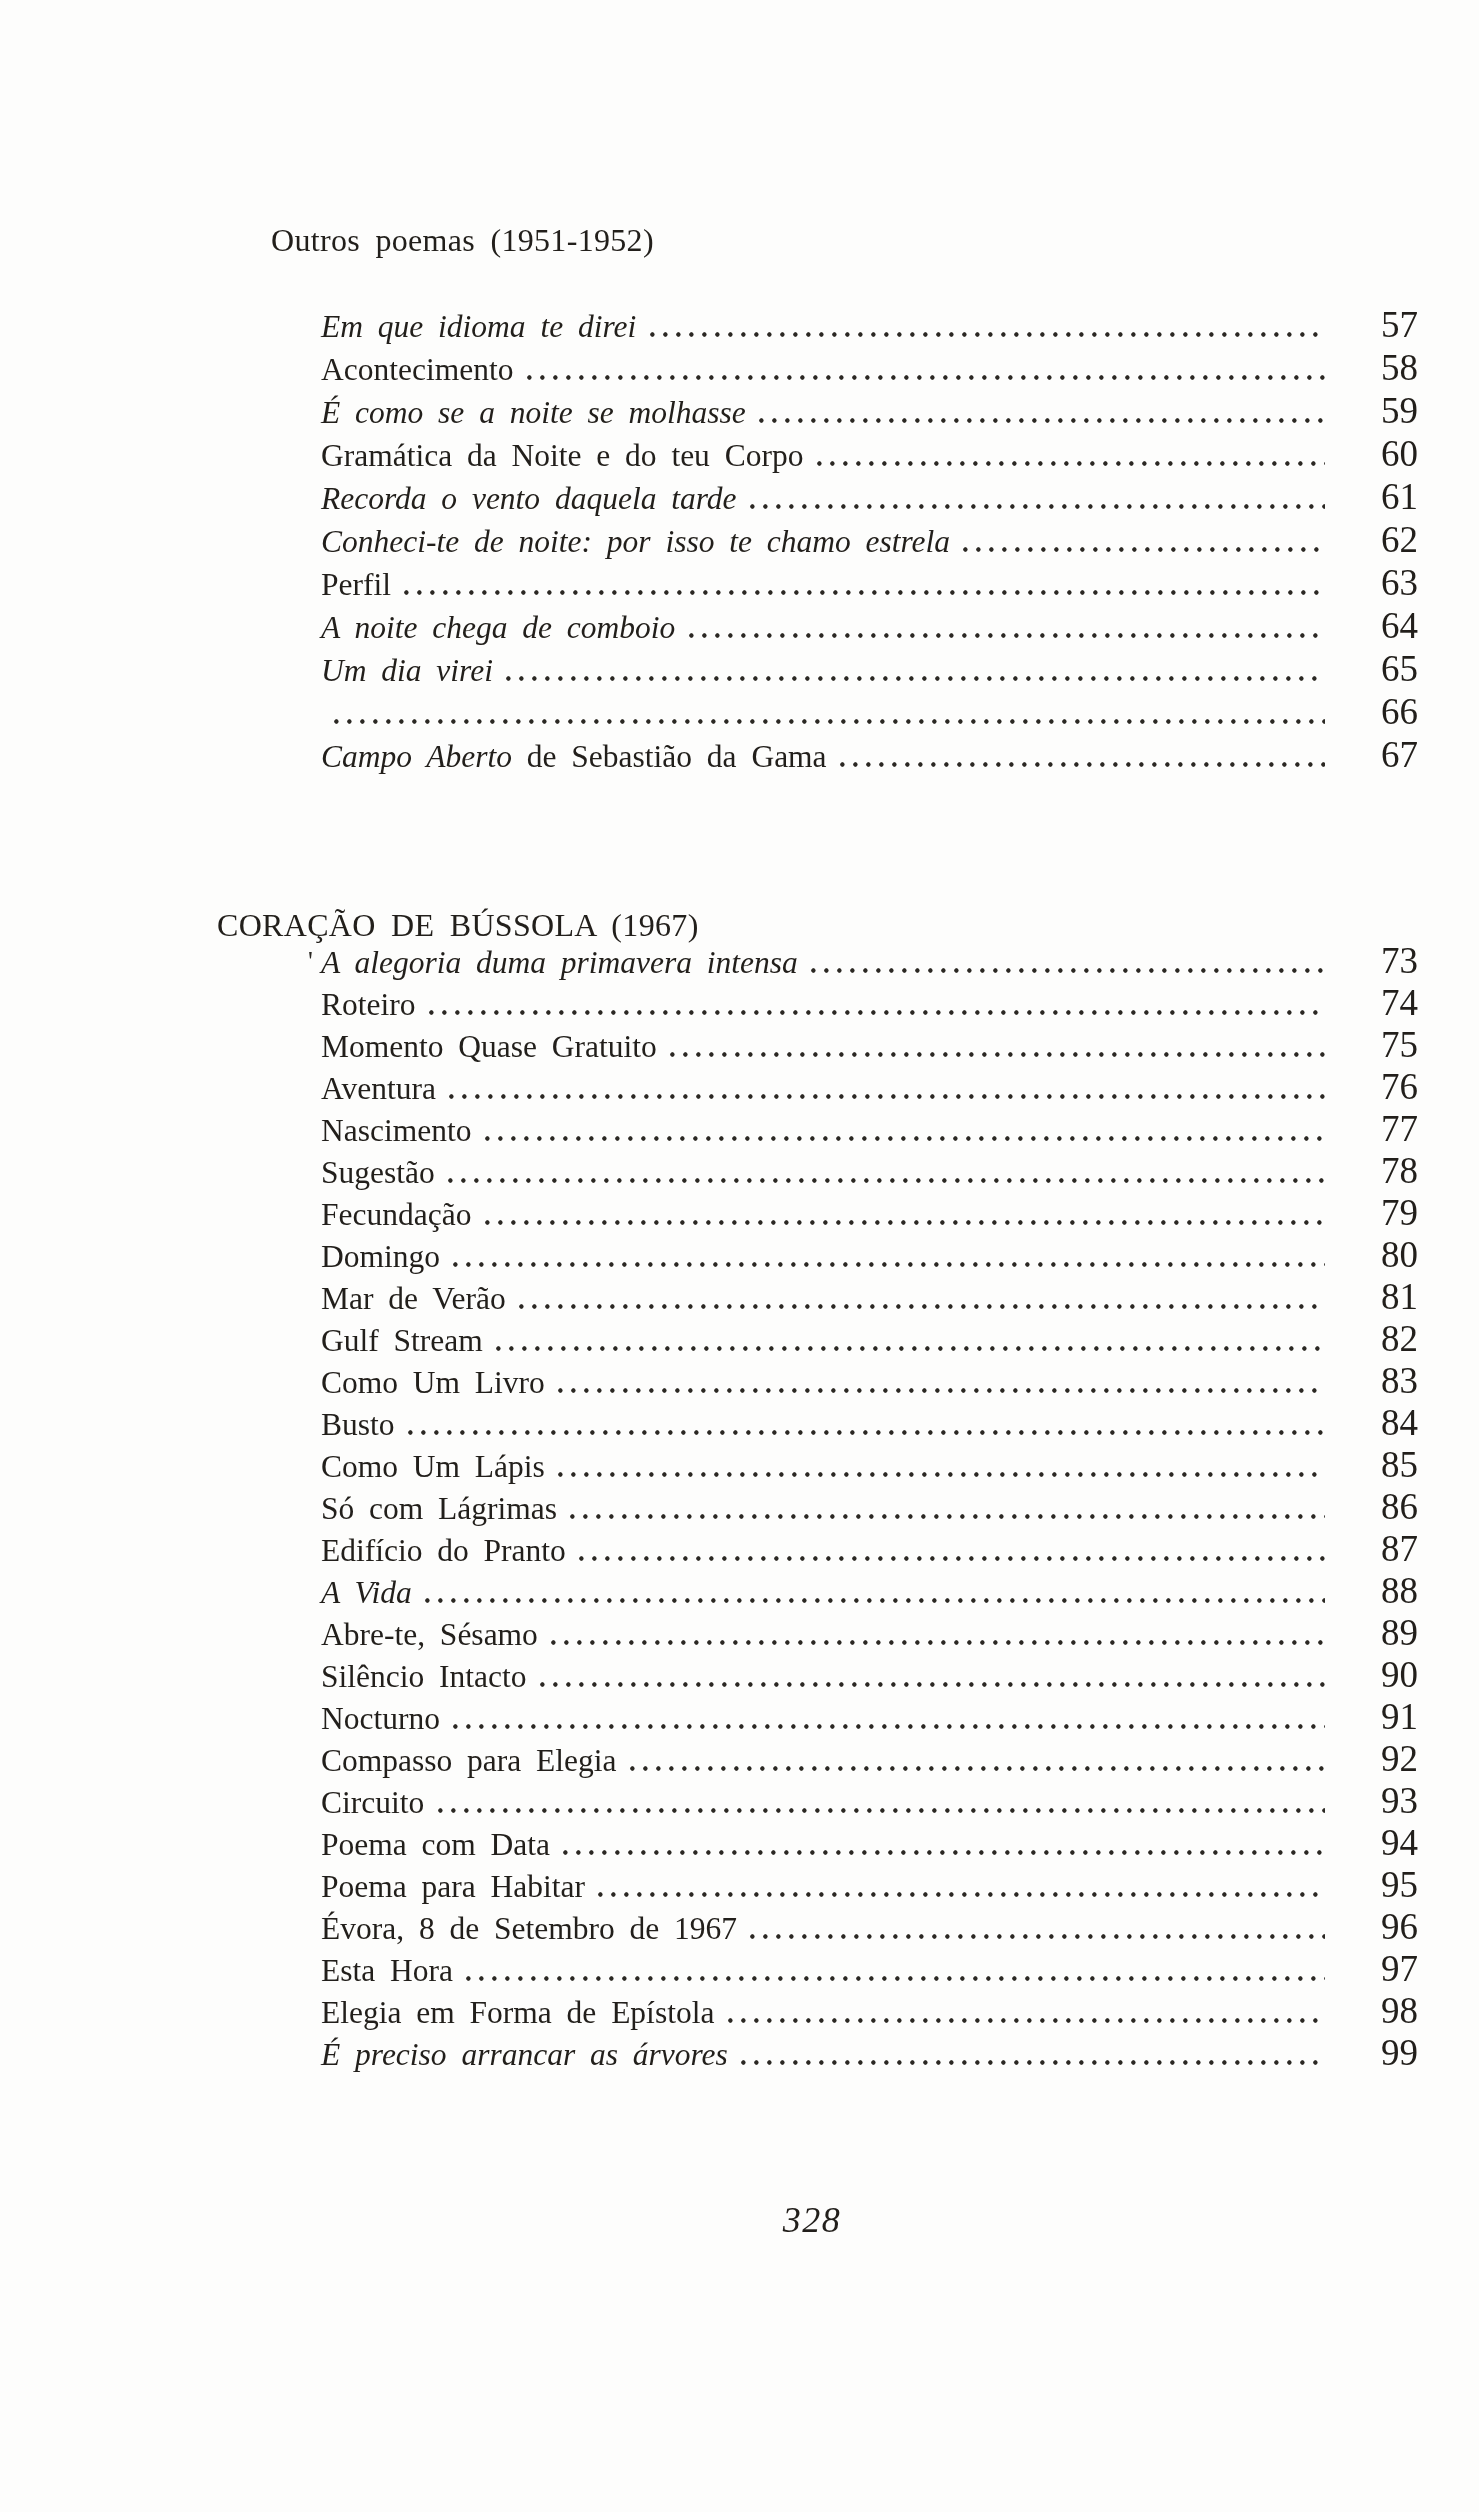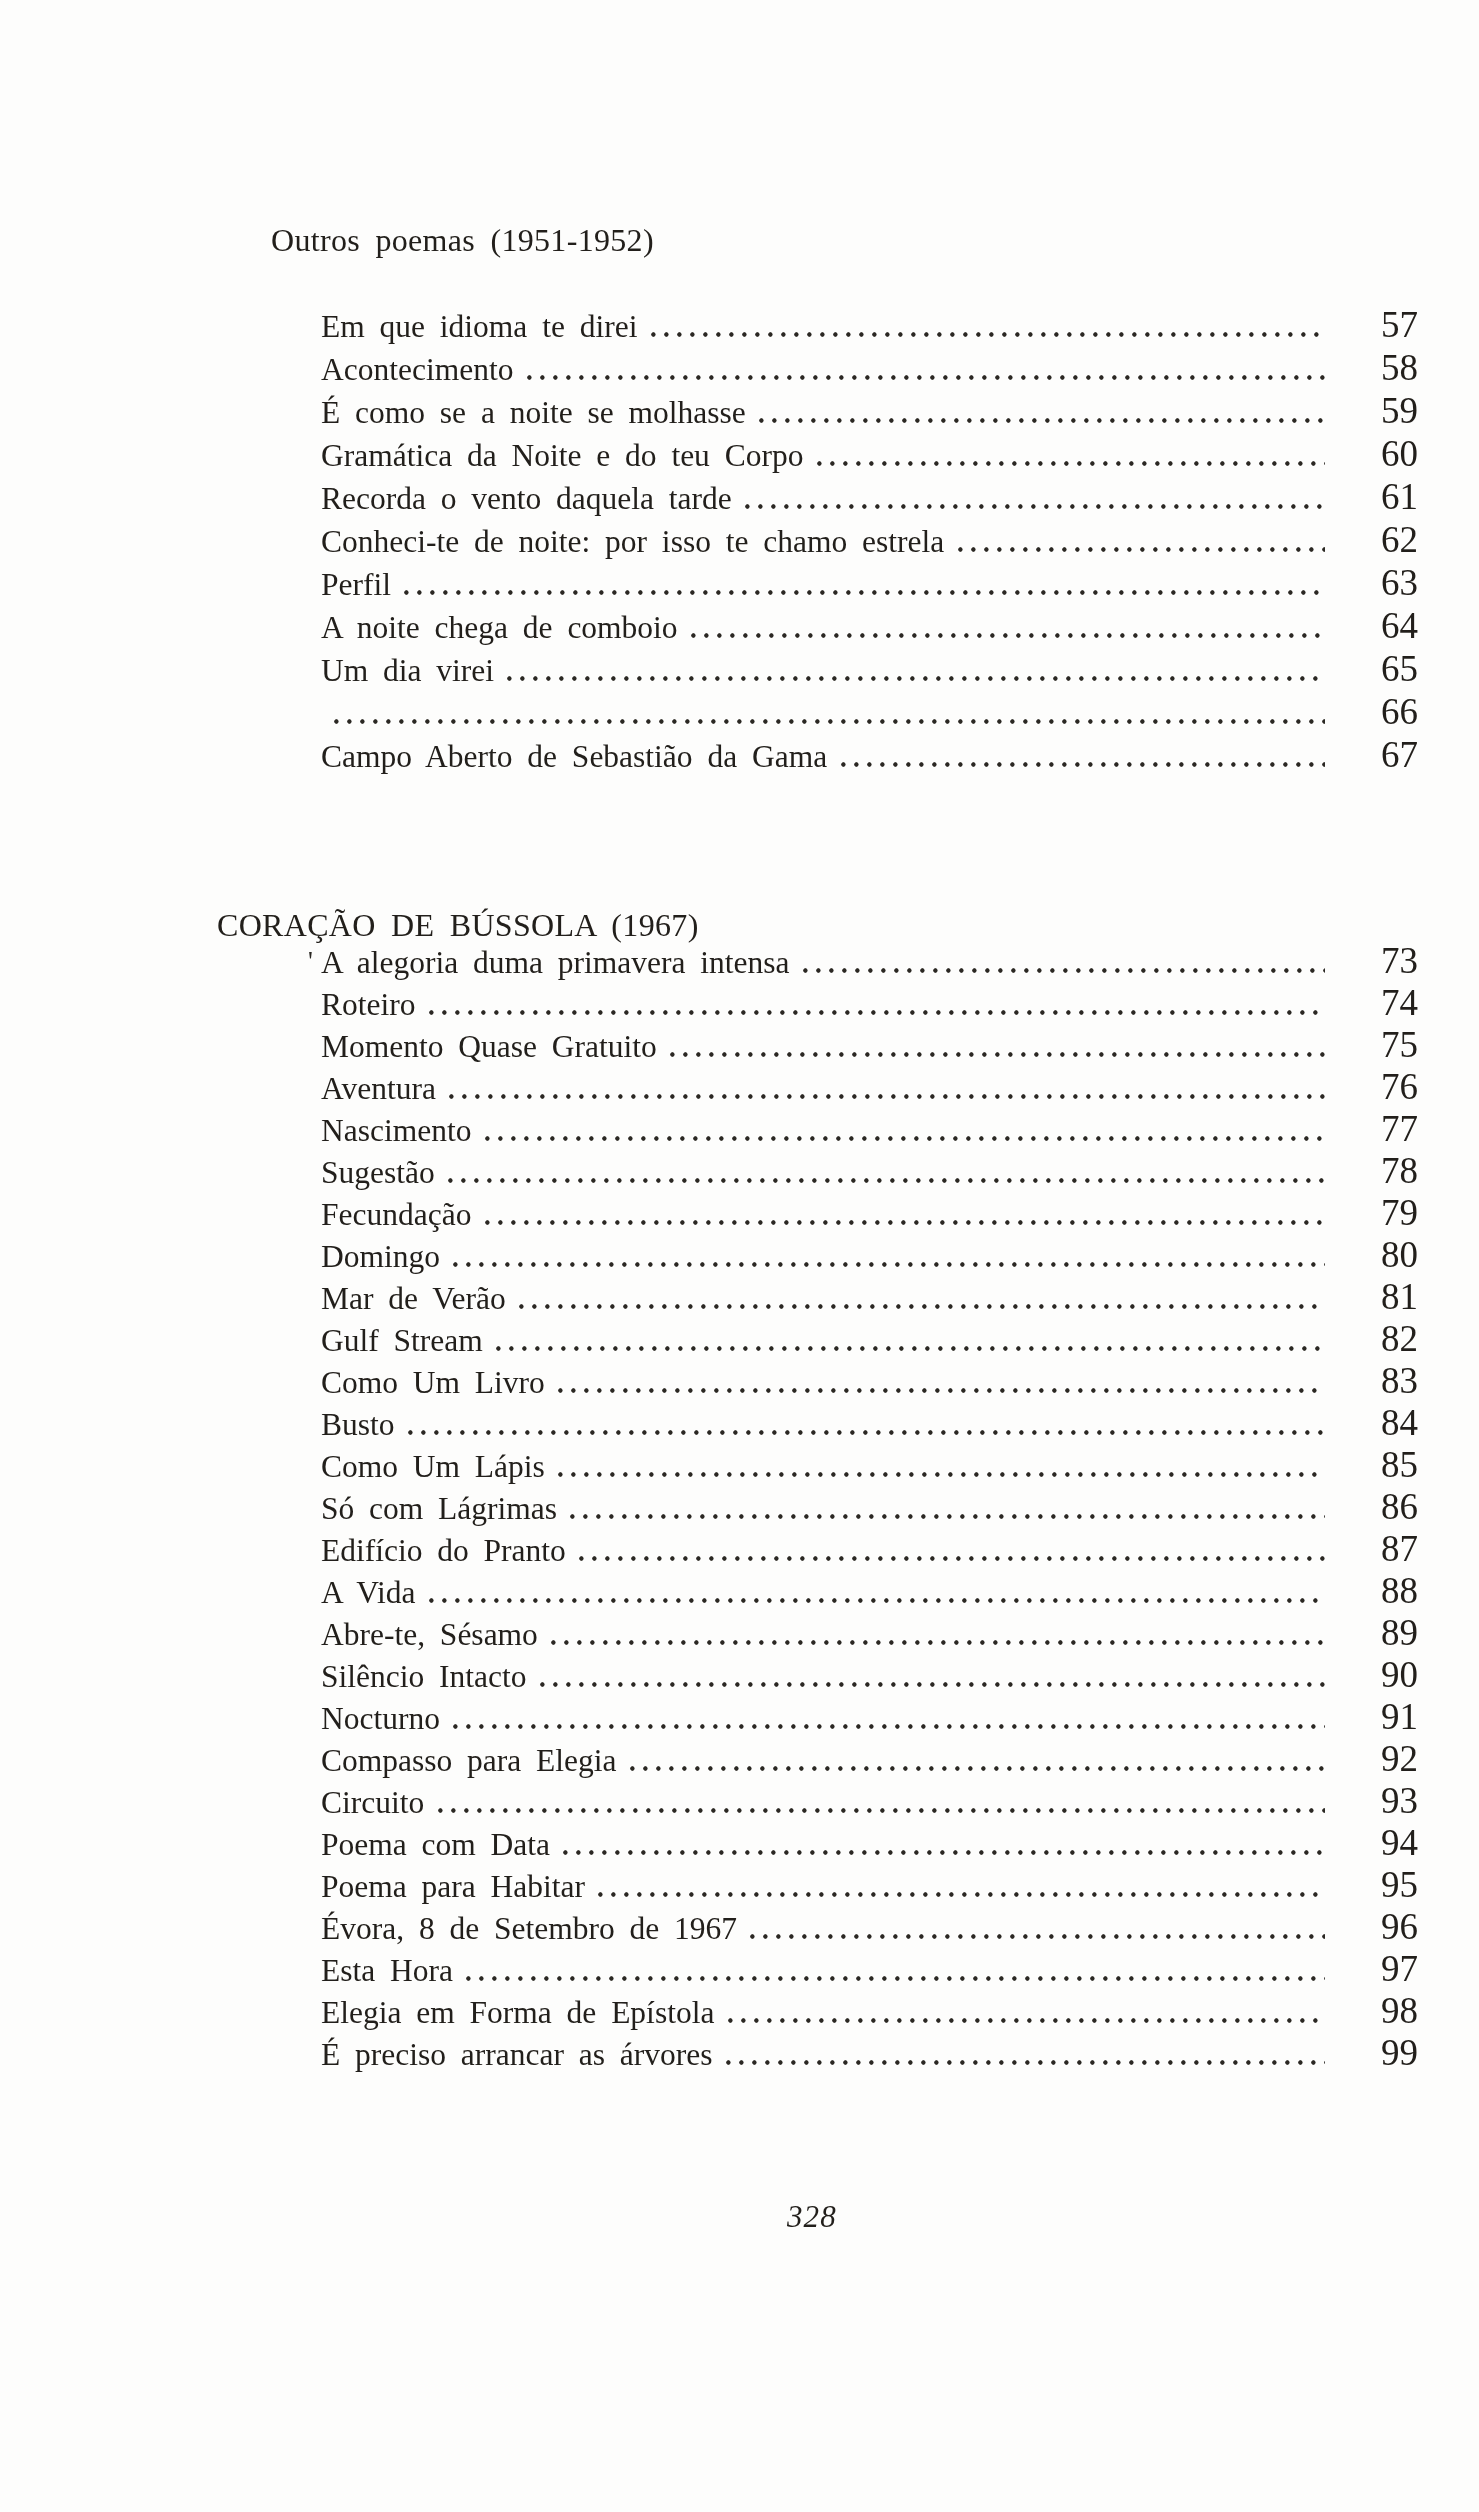--- a/index.html
+++ b/index.html
@@ -37,21 +37,21 @@
   .toc-2{top:940px;}
   .row{
     display:flex;
     align-items:baseline;
     font-size:31.5px;
     white-space:nowrap;
   }
   .toc-1 .row{height:43px;line-height:43px;}
   .toc-2 .row{height:42px;line-height:42px;}
   .title{word-spacing:0.22em;}
-  .title .it{}
+  .title .it{font-style:italic;}
   .leader{
     flex:1 1 auto;
     min-width:23px;
     margin-left:13.4px;
     height:4.8px;
     background-image:radial-gradient(circle at 2.4px 2.4px, var(--ink-soft) 1.8px, rgba(0,0,0,0) 2.5px);
     background-size:13px 4.8px;
     background-repeat:repeat-x;
     background-position:left bottom;
   }
@@ -66,21 +66,21 @@
     left:308px;top:946px;
     font-size:27px;
     color:var(--ink-soft);
   }
   .folio{
     position:absolute;
     left:754px;top:2199px;
     width:116px;
     text-align:center;
     font-style:italic;
-    font-size:31px;
+    font-size:36px;
     letter-spacing:0.04em;
   }
 </style>
 </head>
 <body>
 
 <div class="page">
 
   <h2 class="heading heading-1">Outros poemas (1951-1952)</h2>
 

